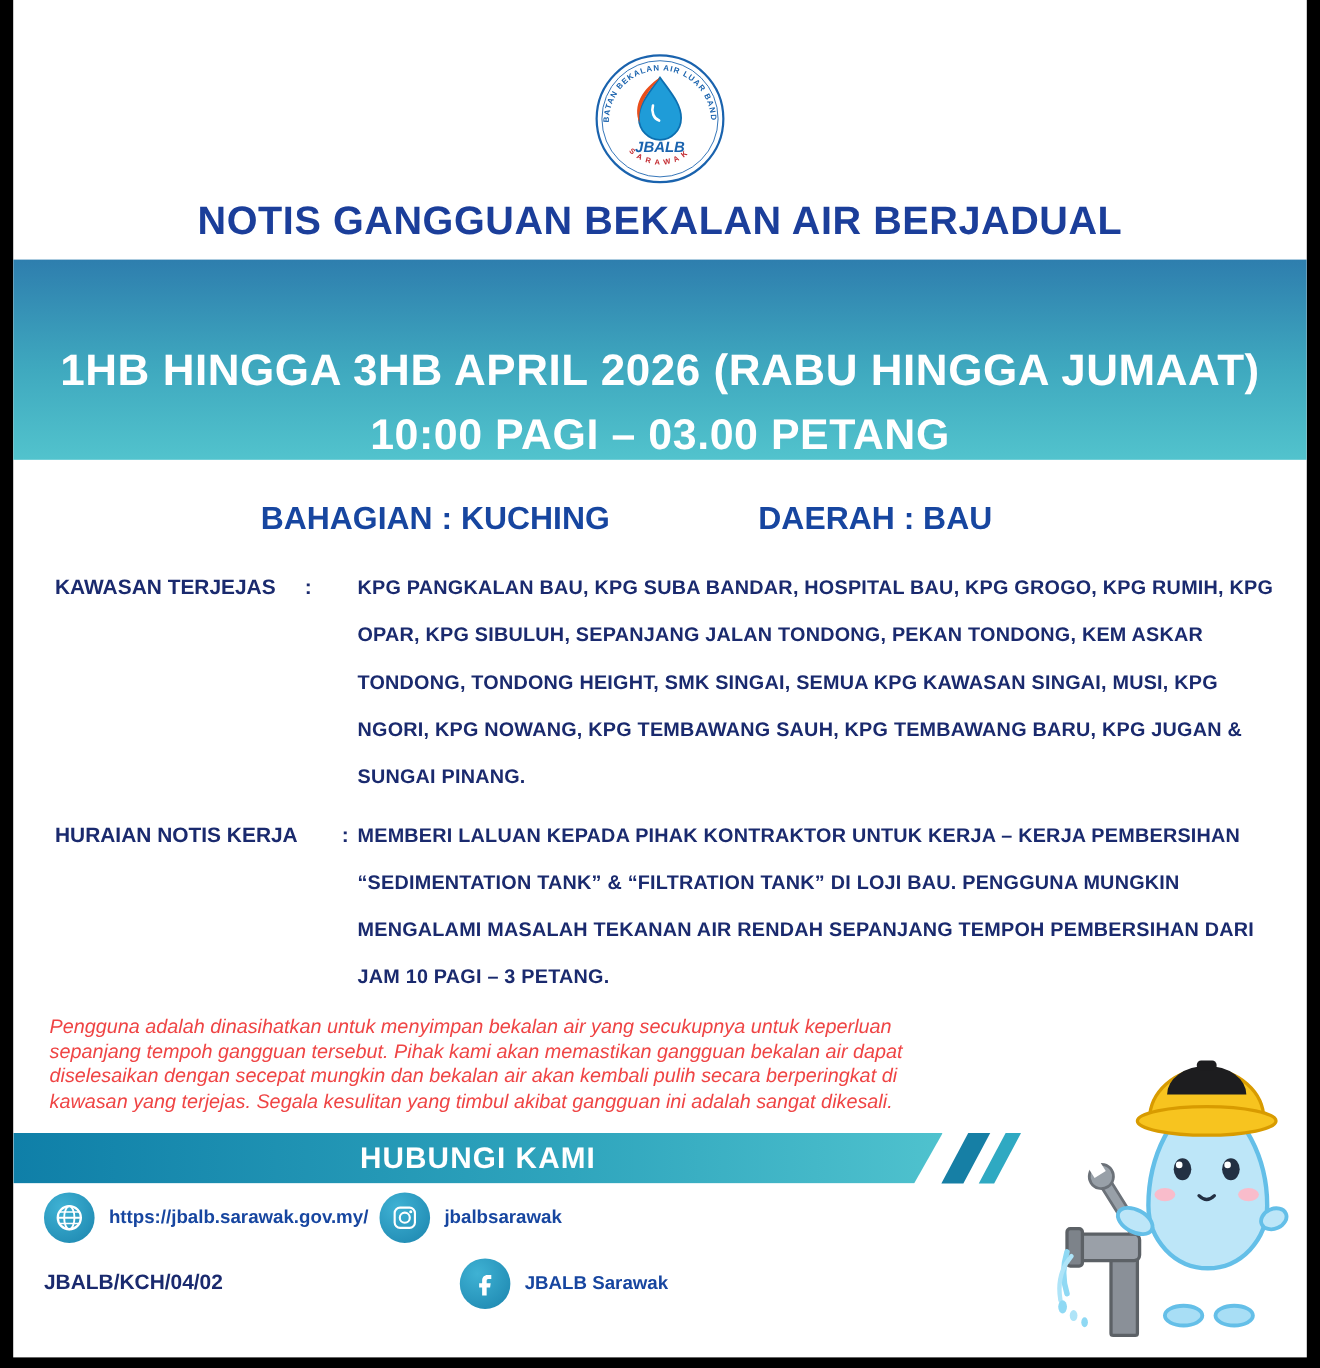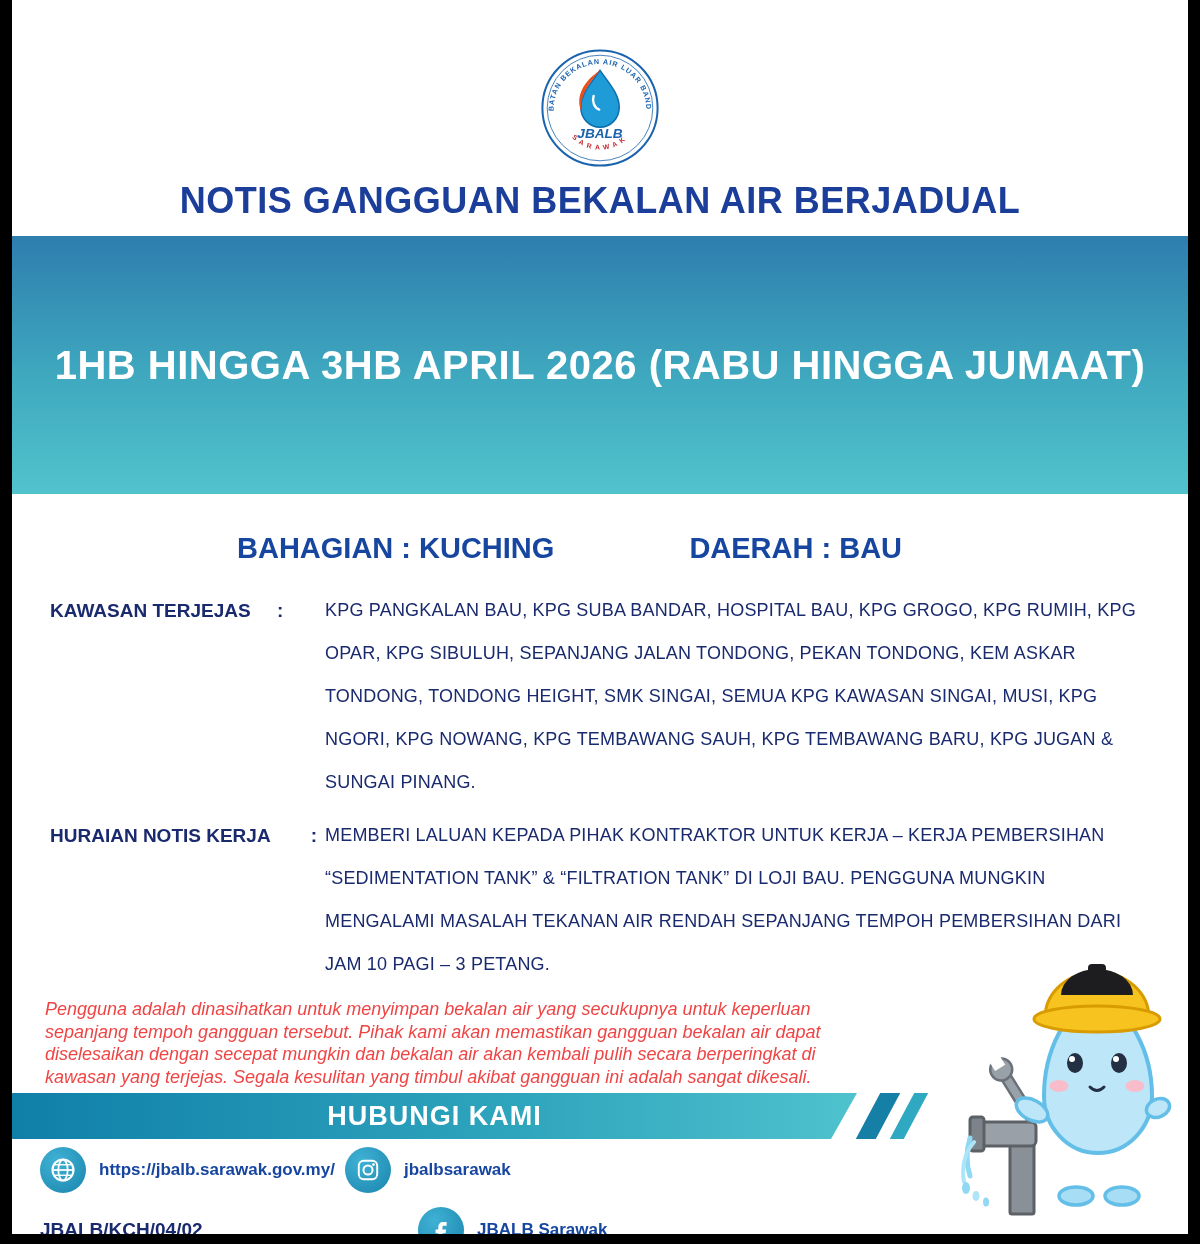--- a/index.html
+++ b/index.html
@@ -30,26 +30,26 @@
     margin-top: 12px;
     text-align: center;
     font-size: 36px;
     font-weight: 800;
     color: #1b3e9a;
     letter-spacing: 0.5px;
   }
   
   .schedule-banner {
     margin-top: 14px;
-    height: 258px;
+    height: 182px;
     background: linear-gradient(180deg, #2e7eae 0%, #3fa9bf 55%, #52c3cd 100%);
     display: flex;
     flex-direction: column;
     align-items: center;
-    justify-content: center;
+    justify-content: flex-end;
     gap: 14px;
     color: #ffffff;
     font-weight: 800;
   }
   .schedule-line1 { font-size: 40px; letter-spacing: 0.5px; }
   .schedule-line2 { font-size: 39px; letter-spacing: 0.5px; }
   
   .location-row {
     margin-top: 38px;
     display: flex;
@@ -77,37 +77,37 @@
     white-space: nowrap;
   }
   .info-colon {
     font-size: 19px;
     font-weight: 800;
     line-height: 43px;
   }
   .info-colon.right { text-align: right; padding-right: 8px; }
   .info-text {
     font-size: 18px;
-    font-weight: 400;
+    font-weight: 700;
     line-height: 43px;
     letter-spacing: 0.2px;
   }
   
   .advisory {
     margin: 12px 0 0 33px;
     width: 830px;
     font-size: 18px;
     font-style: italic;
     font-weight: 500;
     line-height: 22.5px;
     color: #ef4444;
   }
   
   .contact-banner {
-    margin-top: 5px;
+    margin-top: 18px;
     position: relative;
     height: 34px;
     width: 940px;
   }
   .contact-banner-main {
     position: absolute;
     left: 0; top: 0;
     width: 845px; height: 46px;
     background: linear-gradient(90deg, #0f7fa8 0%, #2fa5bd 60%, #4fc2ce 100%);
     clip-path: polygon(0 0, 100% 0, calc(100% - 26px) 100%, 0 100%);
@@ -190,20 +190,21 @@
           <path d="M67,60 a11,13 0 0 0 7,17" stroke="#ffffff" stroke-width="3" fill="none" stroke-linecap="round"></path>
         </g>
         <text x="75" y="113" text-anchor="middle" font-size="17" font-style="italic" font-weight="bold" fill="#1a63ae">JBALB</text>
       </svg>
     </div>
 
     <div class="page-title">NOTIS GANGGUAN BEKALAN AIR BERJADUAL</div>
 
     <div class="schedule-banner">
       <div class="schedule-line1">1HB HINGGA 3HB APRIL 2026 (RABU HINGGA JUMAAT)</div>
+      <div class="schedule-line2">10:00 PAGI – 03.00 PETANG</div>
     </div>
 
     <div class="location-row">
       <div class="loc-bahagian">BAHAGIAN : KUCHING</div>
       <div class="loc-daerah">DAERAH : BAU</div>
     </div>
 
     <div class="info-row kawasan">
       <div class="info-label">KAWASAN TERJEJAS</div>
       <div class="info-colon">:</div>

